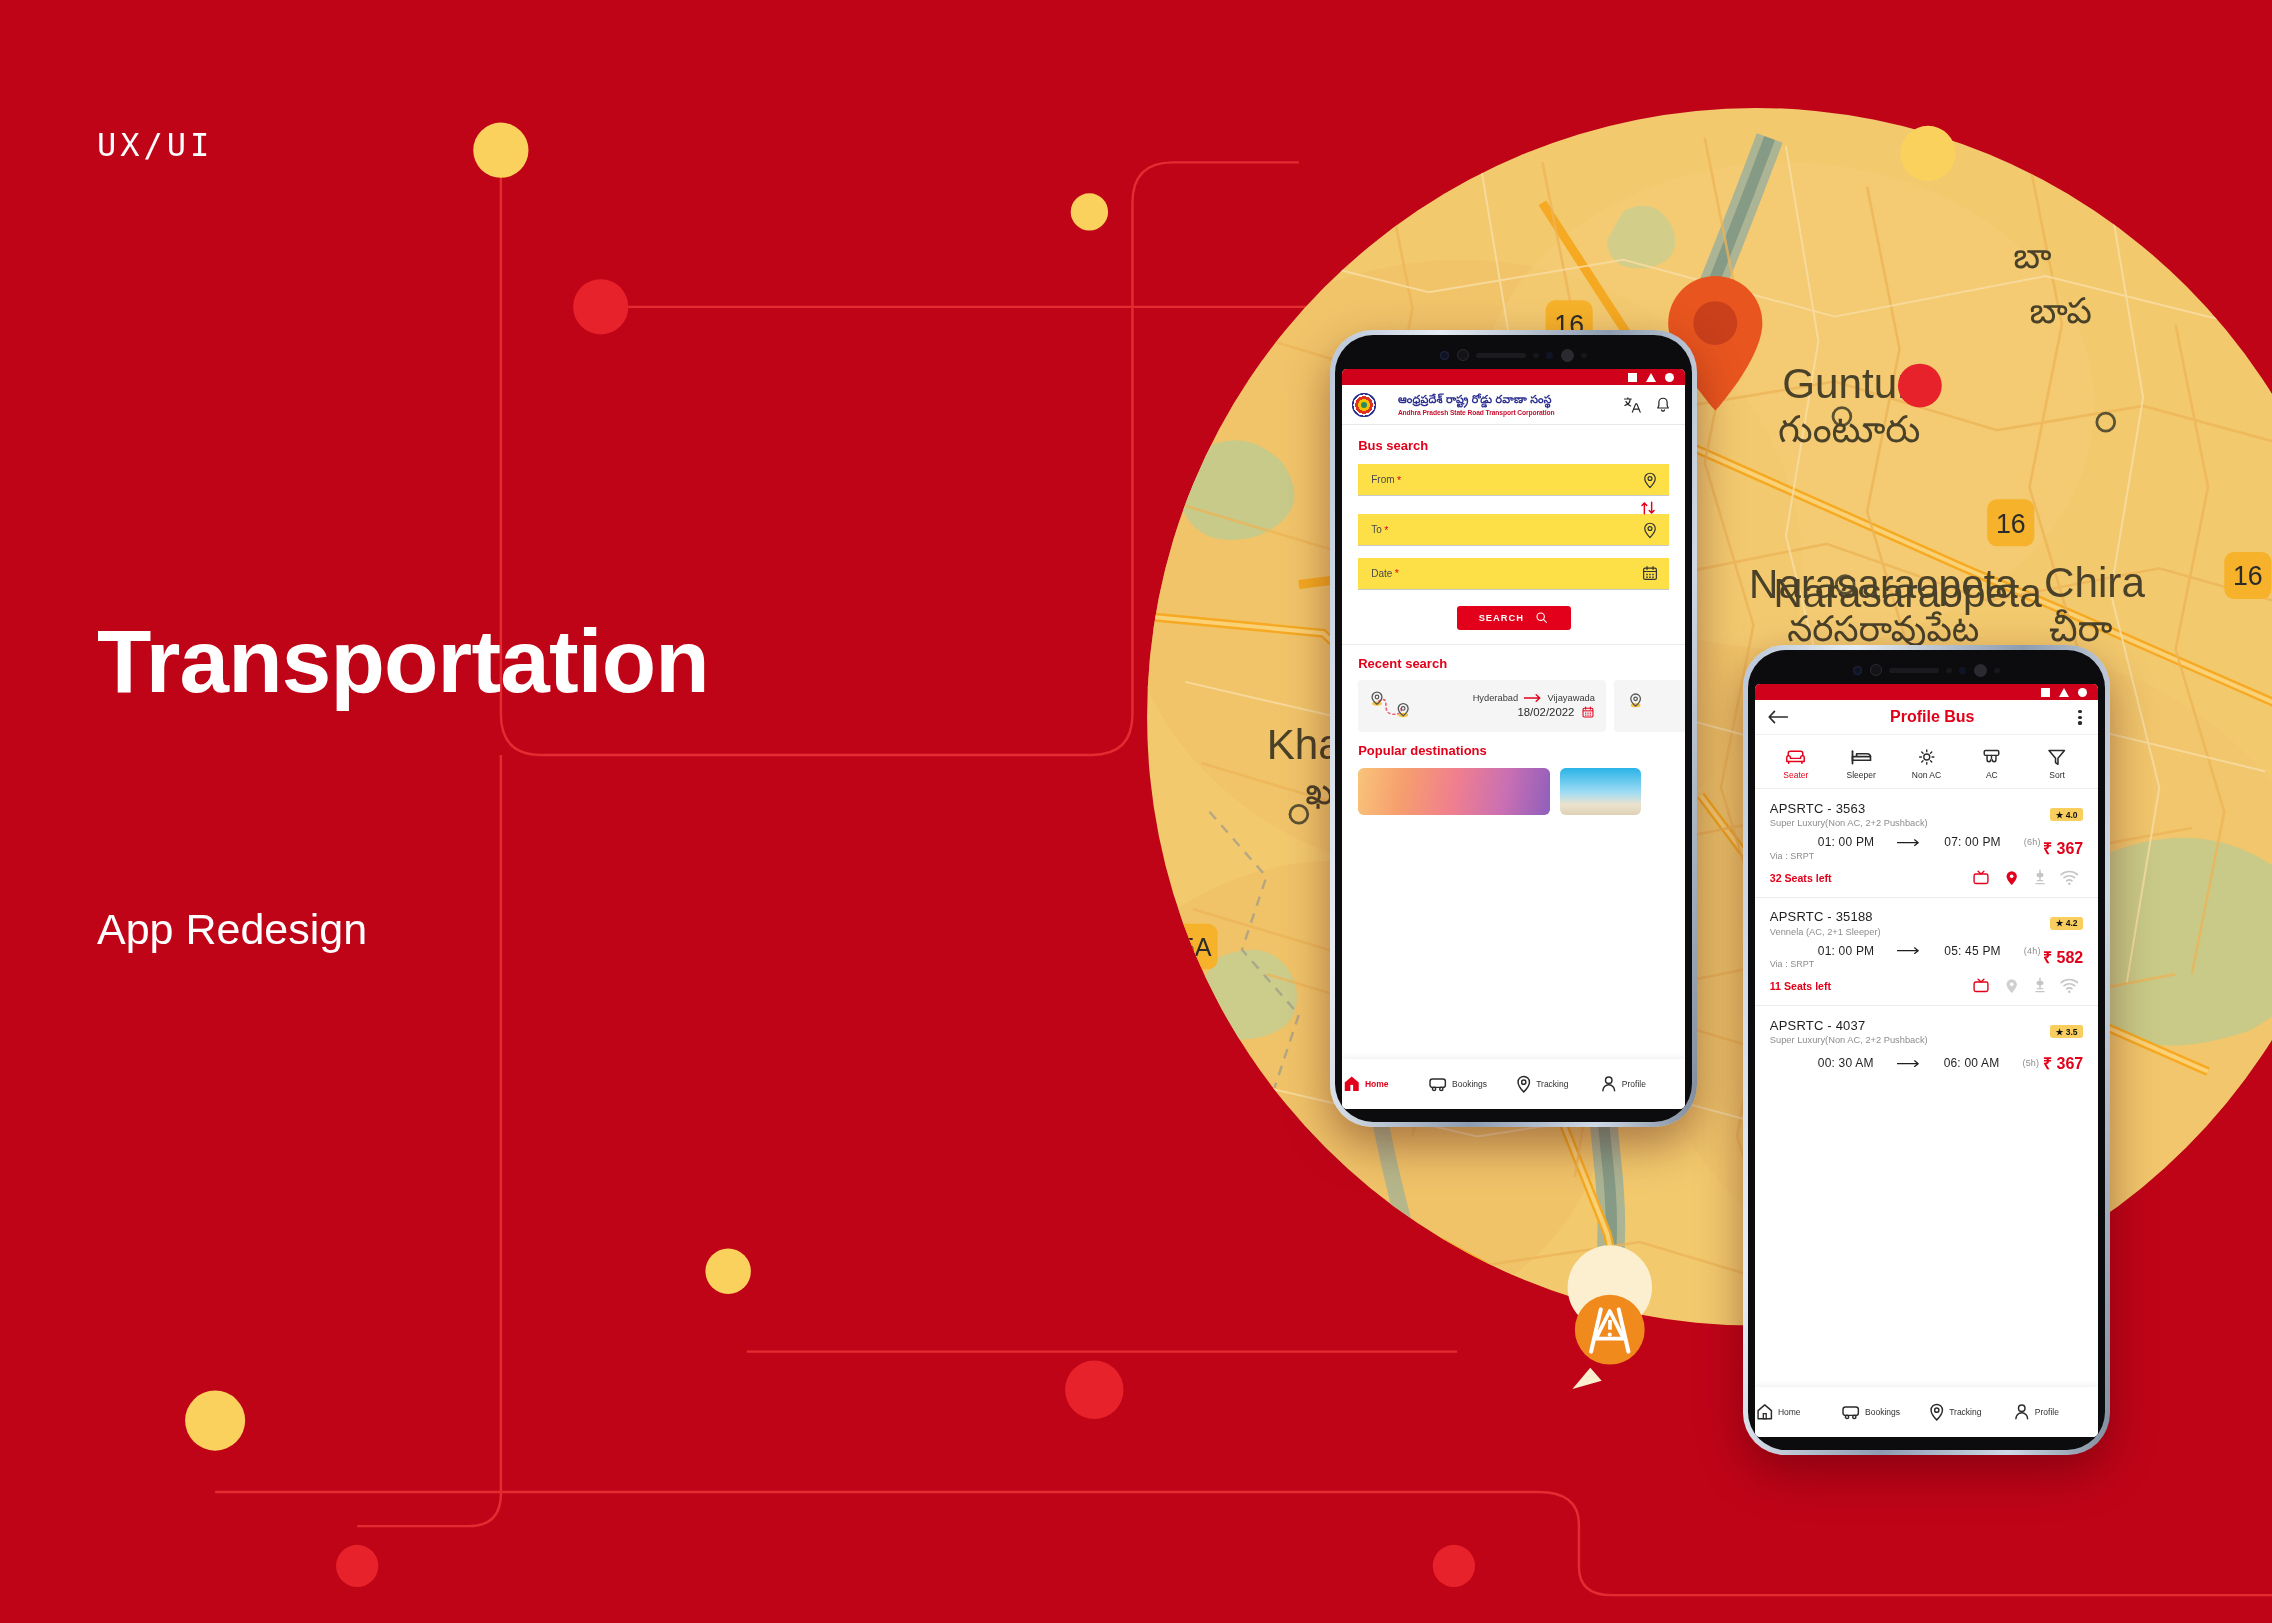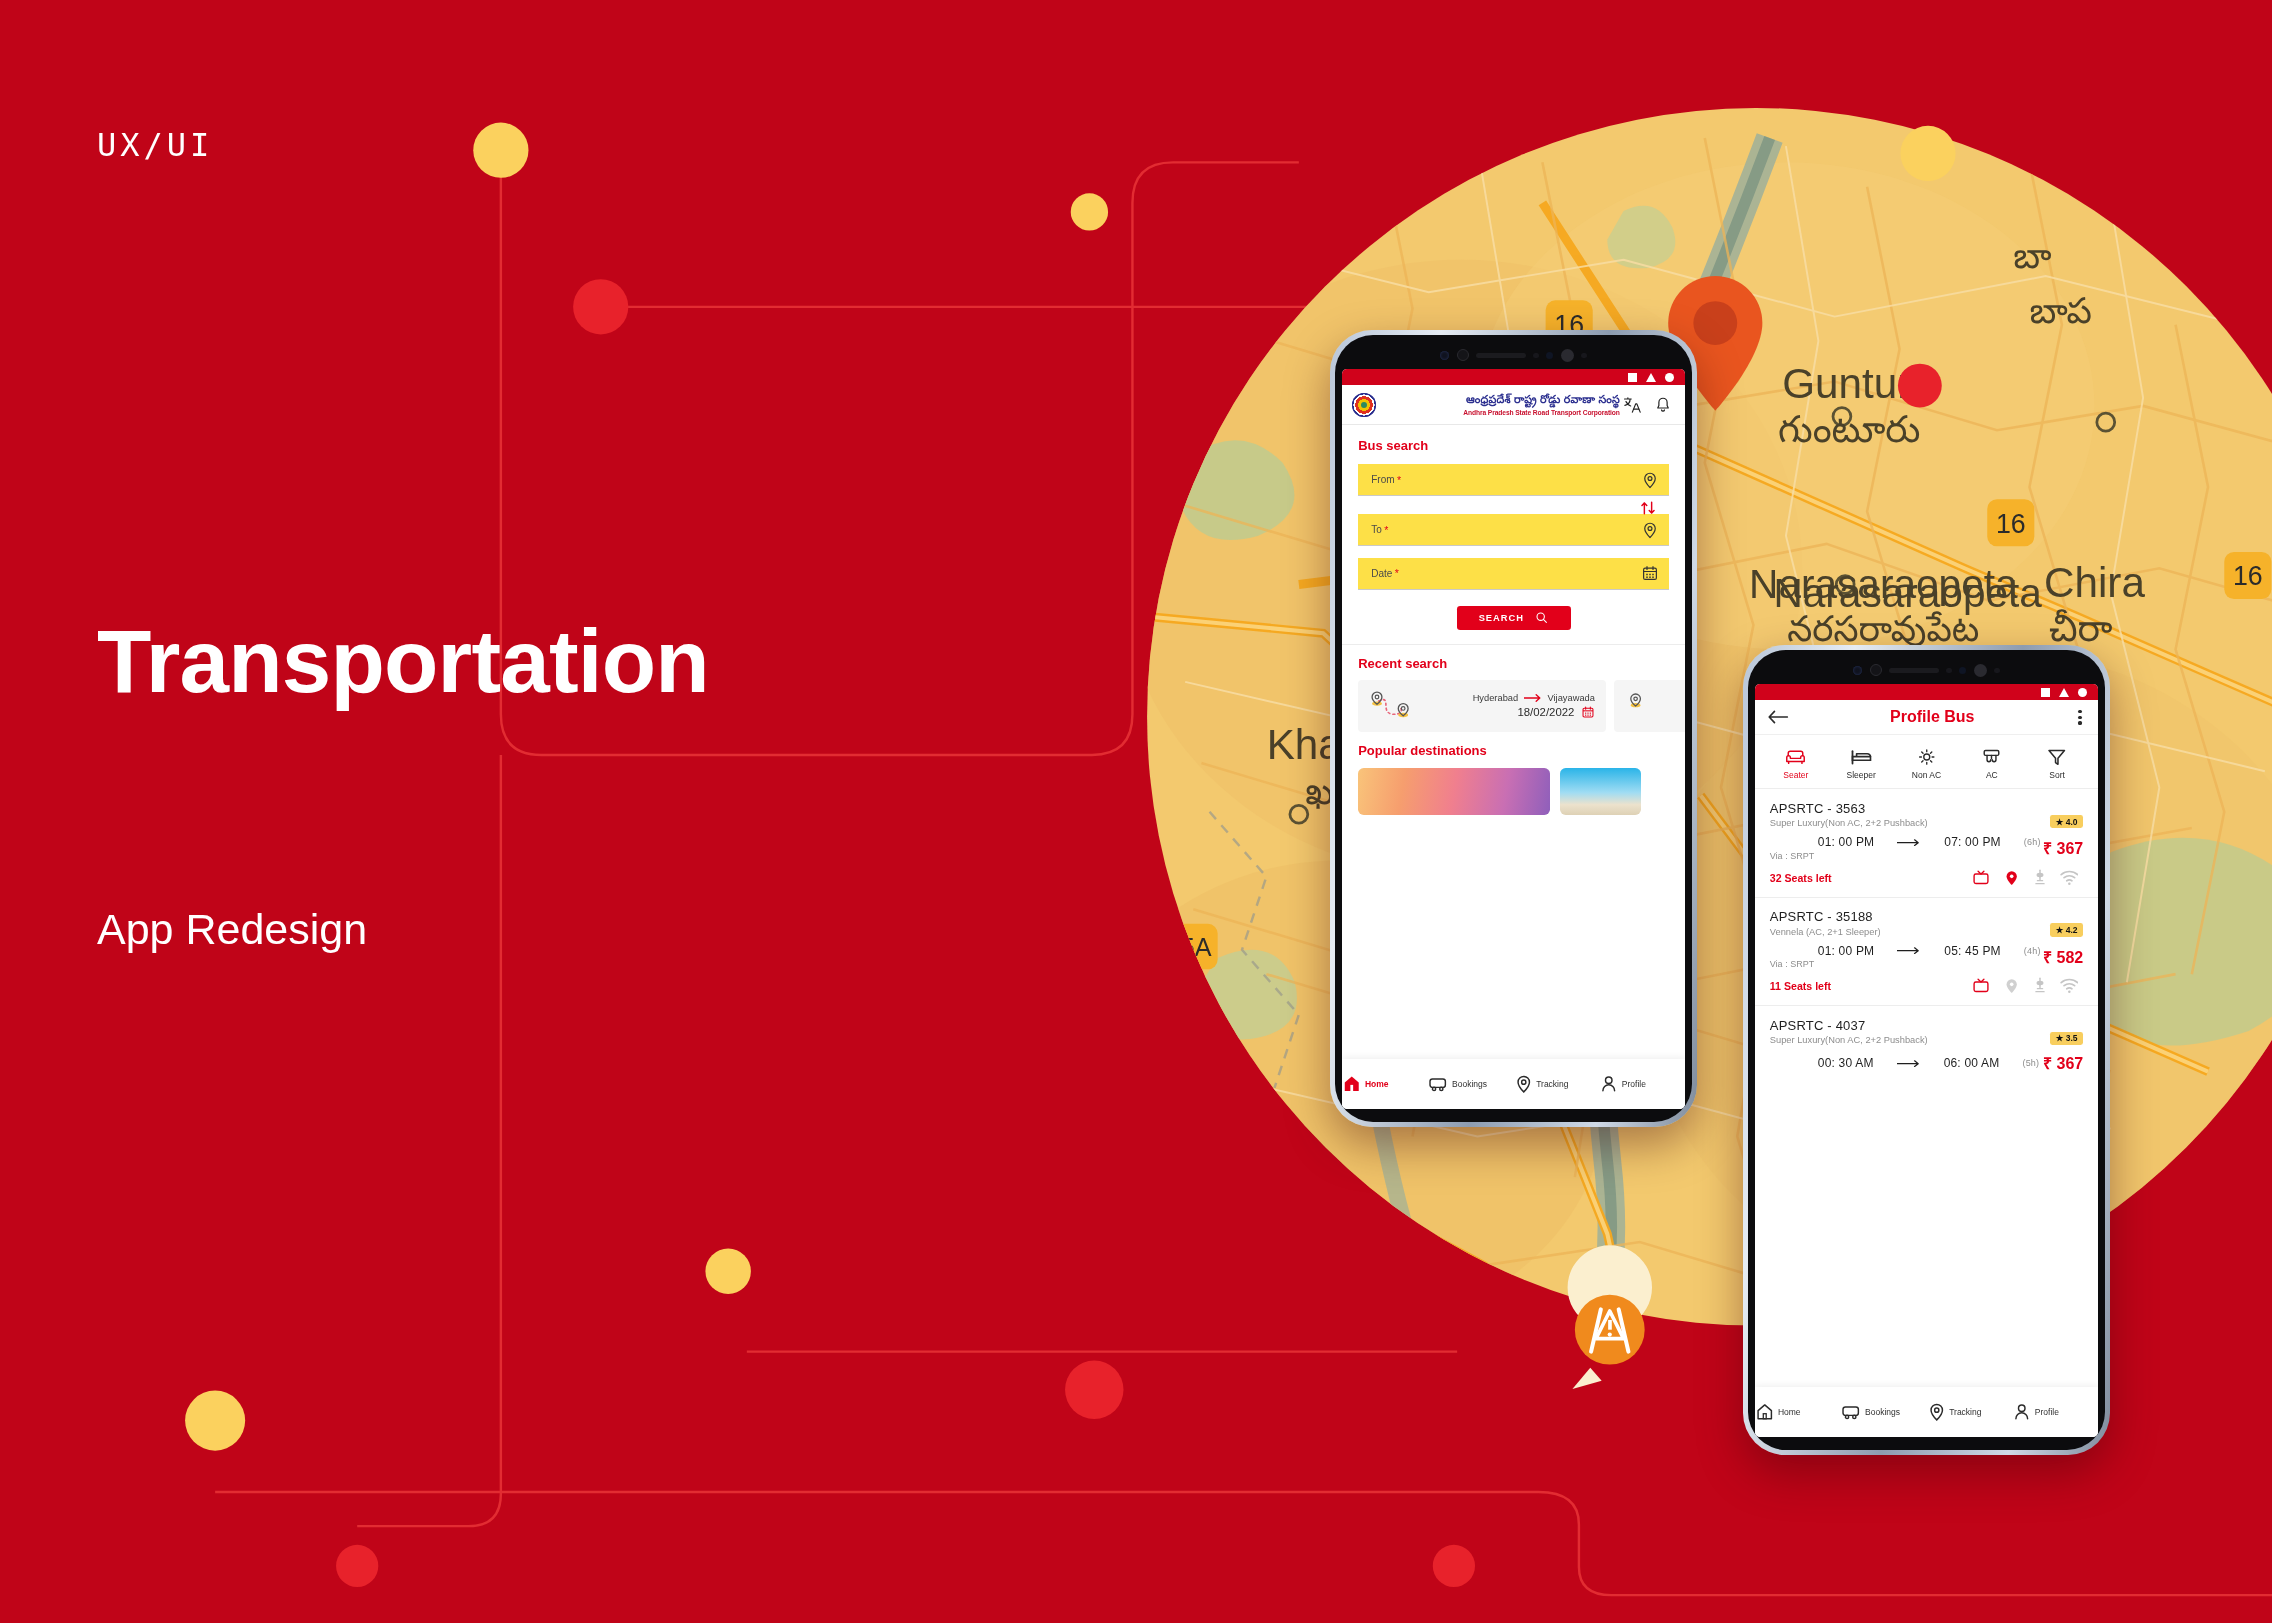--- a/index.html
+++ b/index.html
@@ -76,21 +76,21 @@
     gap: 9px; padding-right: 10.6px; flex:none;
   }
   .sb-sq { width:9px;height:9px;background:#fff; }
   .sb-tri { width:0;height:0;border-left:5.7px solid transparent;border-right:5.7px solid transparent;border-bottom:9px solid #fff; }
   .sb-cir { width:9.7px;height:9.7px;border-radius:50%;background:#fff; }
 
   
   #phone1 { left: 1330px; top: 330px; width: 367px; height: 797px; }
   .p1-appbar {
     display:flex; align-items:center; padding: 7.3px 11.4px 7.3px 9.7px;
-    border-bottom:0.8px solid #e8e8e8; flex:none; gap:3px;text-align:right;
+    border-bottom:0.8px solid #e8e8e8; flex:none; gap:22px;
   }
   .aplogo { width:24px;height:24px;border-radius:50%;flex:none; position:relative;
     background: radial-gradient(circle at 50% 50%, #f2c200 0 34%, #e03020 34% 52%, #fff 52% 62%, #2b2f8f 62% 100%);
     box-shadow: inset 0 0 0 1.2px #2b2f8f;
   }
   .aplogo::after{content:"";position:absolute;inset:9px;border-radius:50%;background:#2a8a5f;}
   .ap-txt { flex:1; }
   .ap-te { font-size:11px; color:#2b2f8f; font-weight:700; letter-spacing:0.2px; white-space:nowrap;}
   .ap-en { font-size:6.7px; color:#C8102E; font-weight:700; letter-spacing:-0.1px; white-space:nowrap; margin-top:0.8px;}
   .ab-icons{ display:flex; gap:13px; align-items:center; padding-right:1.6px;}
@@ -153,21 +153,21 @@
   .rcd-left{flex:1}
   .rcd-cities{ font-size:13.4px; font-weight:600; color:#2b2b2b; letter-spacing:0.2px;}
   .rcd-cities .to{ font-size:10px; font-weight:400; margin:0 4.9px;}
   .rcd-date{ font-size:10px; color:#3a3a3a; margin-top:3.2px;}
   .filters{ display:flex; padding: 13px 8px 8px 8px; border-bottom:0.8px solid #ededed; flex:none;}
   .f-item{flex:1; display:flex; flex-direction:column; align-items:center; gap:4px; cursor:pointer;}
   .f-label{font-size:8.5px; color:#2b2b2b;}
   .f-item.active .f-label{color:#E2001A;}
   .buslist{flex:1; overflow:hidden;}
   .bus{ padding: 11.4px 14.6px 9.7px 14.6px; border-bottom:0.8px solid #ededed; }
-  .bus-r1{display:flex; align-items:flex-end;}
+  .bus-r1{display:flex; align-items:center;}
   .bus-name{font-size:13px; color:#1f1f1f; letter-spacing:0.2px;}
   .bus-type{font-size:9.3px; color:#8d8d8d; margin-top:2.4px;}
   .rating{ background:#F8CE5E; border-radius:2.4px; padding:1.6px 5.7px; font-size:8.5px;
     font-weight:700; color:#111; white-space:nowrap; margin-top:0.8px;}
   .bus-r2{display:flex; align-items:center; margin-top:7.3px;}
   .bus-times{flex:1}
   .bt-line{font-size:12px; color:#1f1f1f; letter-spacing:0.2px; display:flex; align-items:center; gap:23px;margin-left:48px;}
   .bt-dur{font-size:9px; color:#8d8d8d;}
   .bt-via{font-size:9px; color:#8d8d8d; margin-top:1.6px;}
   .bus-price{font-size:16px; color:#E2001A; font-weight:700; white-space:nowrap;}

